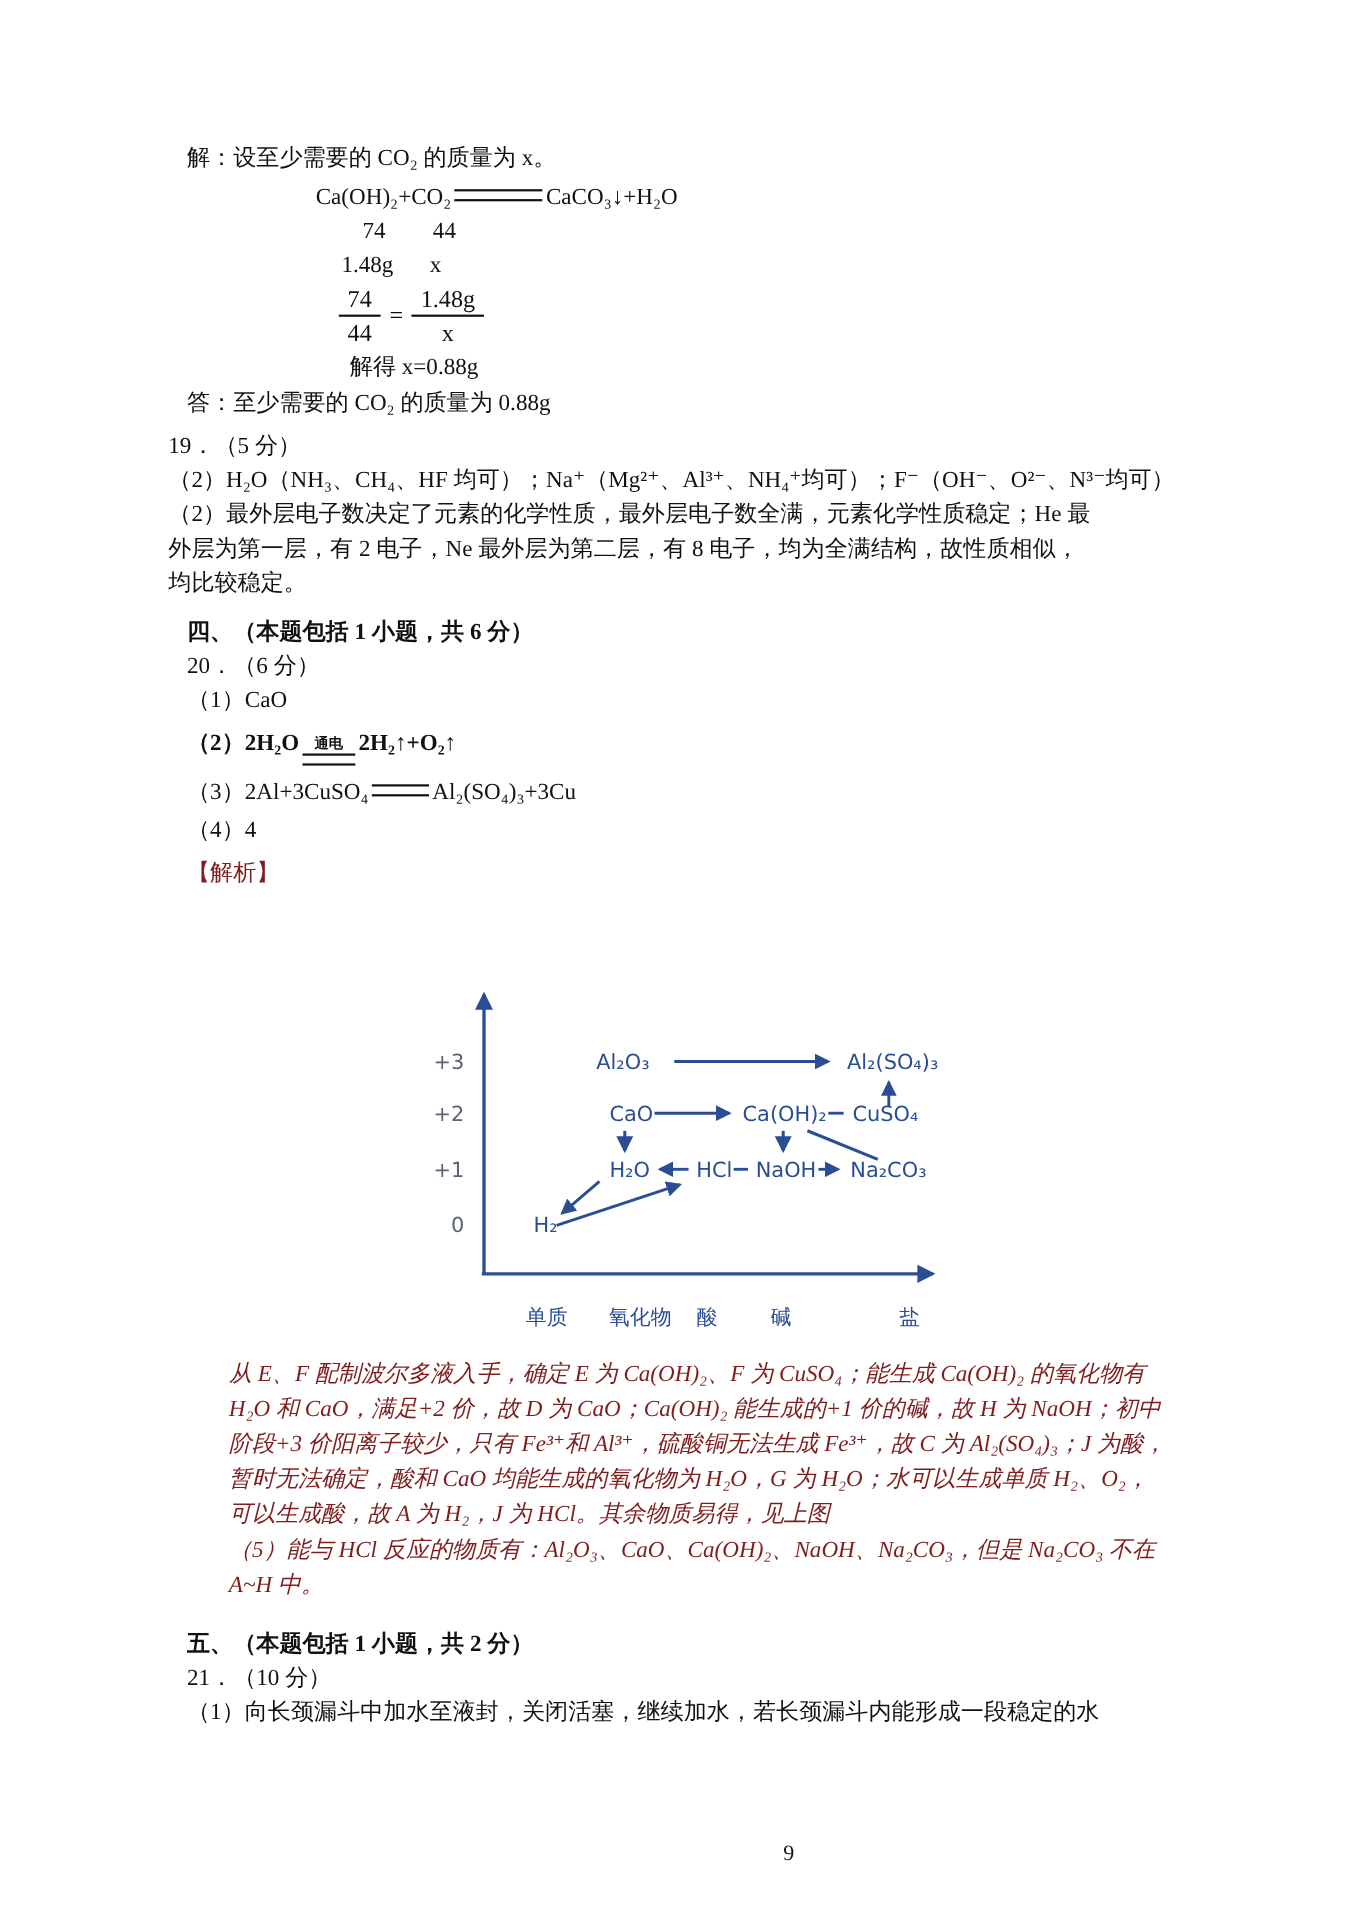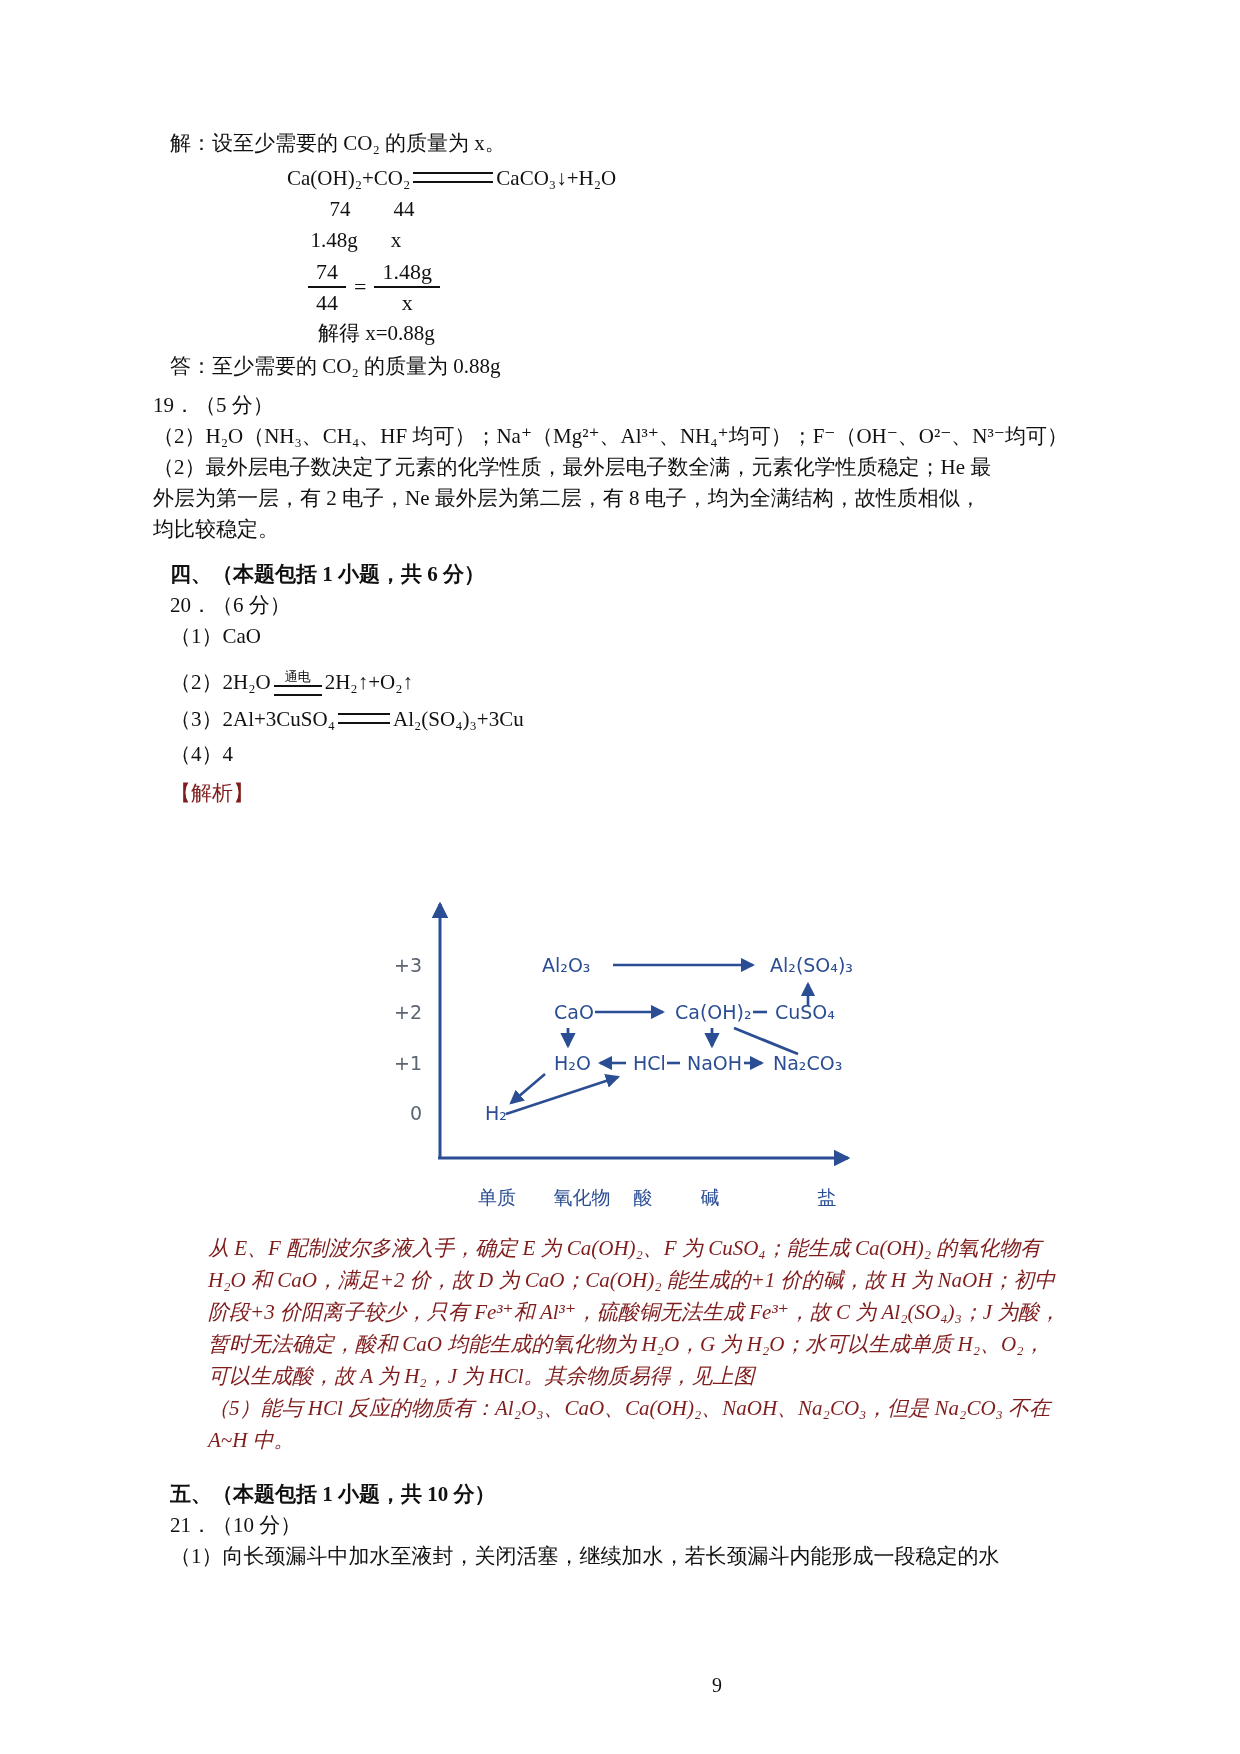--- a/index.html
+++ b/index.html
@@ -84,21 +84,21 @@
     <div class="line">（2）H₂O（NH₃、CH₄、HF 均可）；Na⁺（Mg²⁺、Al³⁺、NH₄⁺均可）；F⁻（OH⁻、O²⁻、N³⁻均可）</div>
     <div class="line">（2）最外层电子数决定了元素的化学性质，最外层电子数全满，元素化学性质稳定；He 最</div>
     <div class="line">外层为第一层，有 2 电子，Ne 最外层为第二层，有 8 电子，均为全满结构，故性质相似，</div>
     <div class="line">均比较稳定。</div>
   </div>
 
   <div class="abs" style="left:170px; top:558px;">
     <div class="heading">四、（本题包括 1 小题，共 6 分）</div>
     <div class="line">20．（6 分）</div>
     <div class="line">（1）CaO</div>
-    <div class="line" style="height:46px; display:flex; align-items:flex-end;">
+    <div class="line" style="height:46px; display:flex; align-items:center;font-weight:bold;">
       <span>（2）2H₂O</span>
         <span class="cond-wrap">
           <span class="cond">通电</span>
           <span class="dbl w48"></span>
         </span>
         <span>2H₂↑+O₂↑</span>
     </div>
     <div class="line" style="margin-top:6px;">
       <span>（3）2Al+3CuSO₄</span><span class="dbl w52"></span><span>Al₂(SO₄)₃+3Cu</span>
     </div>
@@ -186,20 +186,20 @@
     <div class="line" style="line-height:32px;">从 E、F 配制波尔多液入手，确定 E 为 Ca(OH)₂、F 为 CuSO₄；能生成 Ca(OH)₂ 的氧化物有</div>
     <div class="line" style="line-height:32px;">H₂O 和 CaO，满足+2 价，故 D 为 CaO；Ca(OH)₂ 能生成的+1 价的碱，故 H 为 NaOH；初中</div>
     <div class="line" style="line-height:32px;">阶段+3 价阳离子较少，只有 Fe³⁺和 Al³⁺，硫酸铜无法生成 Fe³⁺，故 C 为 Al₂(SO₄)₃；J 为酸，</div>
     <div class="line" style="line-height:32px;">暂时无法确定，酸和 CaO 均能生成的氧化物为 H₂O，G 为 H₂O；水可以生成单质 H₂、O₂，</div>
     <div class="line" style="line-height:32px;">可以生成酸，故 A 为 H₂，J 为 HCl。其余物质易得，见上图</div>
     <div class="line" style="line-height:32px;">（5）能与 HCl 反应的物质有：Al₂O₃、CaO、Ca(OH)₂、NaOH、Na₂CO₃，但是 Na₂CO₃ 不在</div>
     <div class="line" style="line-height:32px;">A~H 中。</div>
   </div>
 
   <div class="abs" style="left:170px; top:1478px;">
-    <div class="heading">五、（本题包括 1 小题，共 10 分）</div>
+    <div class="heading">五、（本题包括 1 小题，共 2 分）</div>
     <div class="line">21．（10 分）</div>
     <div class="line">（1）向长颈漏斗中加水至液封，关闭活塞，继续加水，若长颈漏斗内能形成一段稳定的水</div>
   </div>
 
   <div class="abs pagenum" style="left:712px; top:1674px;">9</div>
 
 </div>
 
 </body></html>

